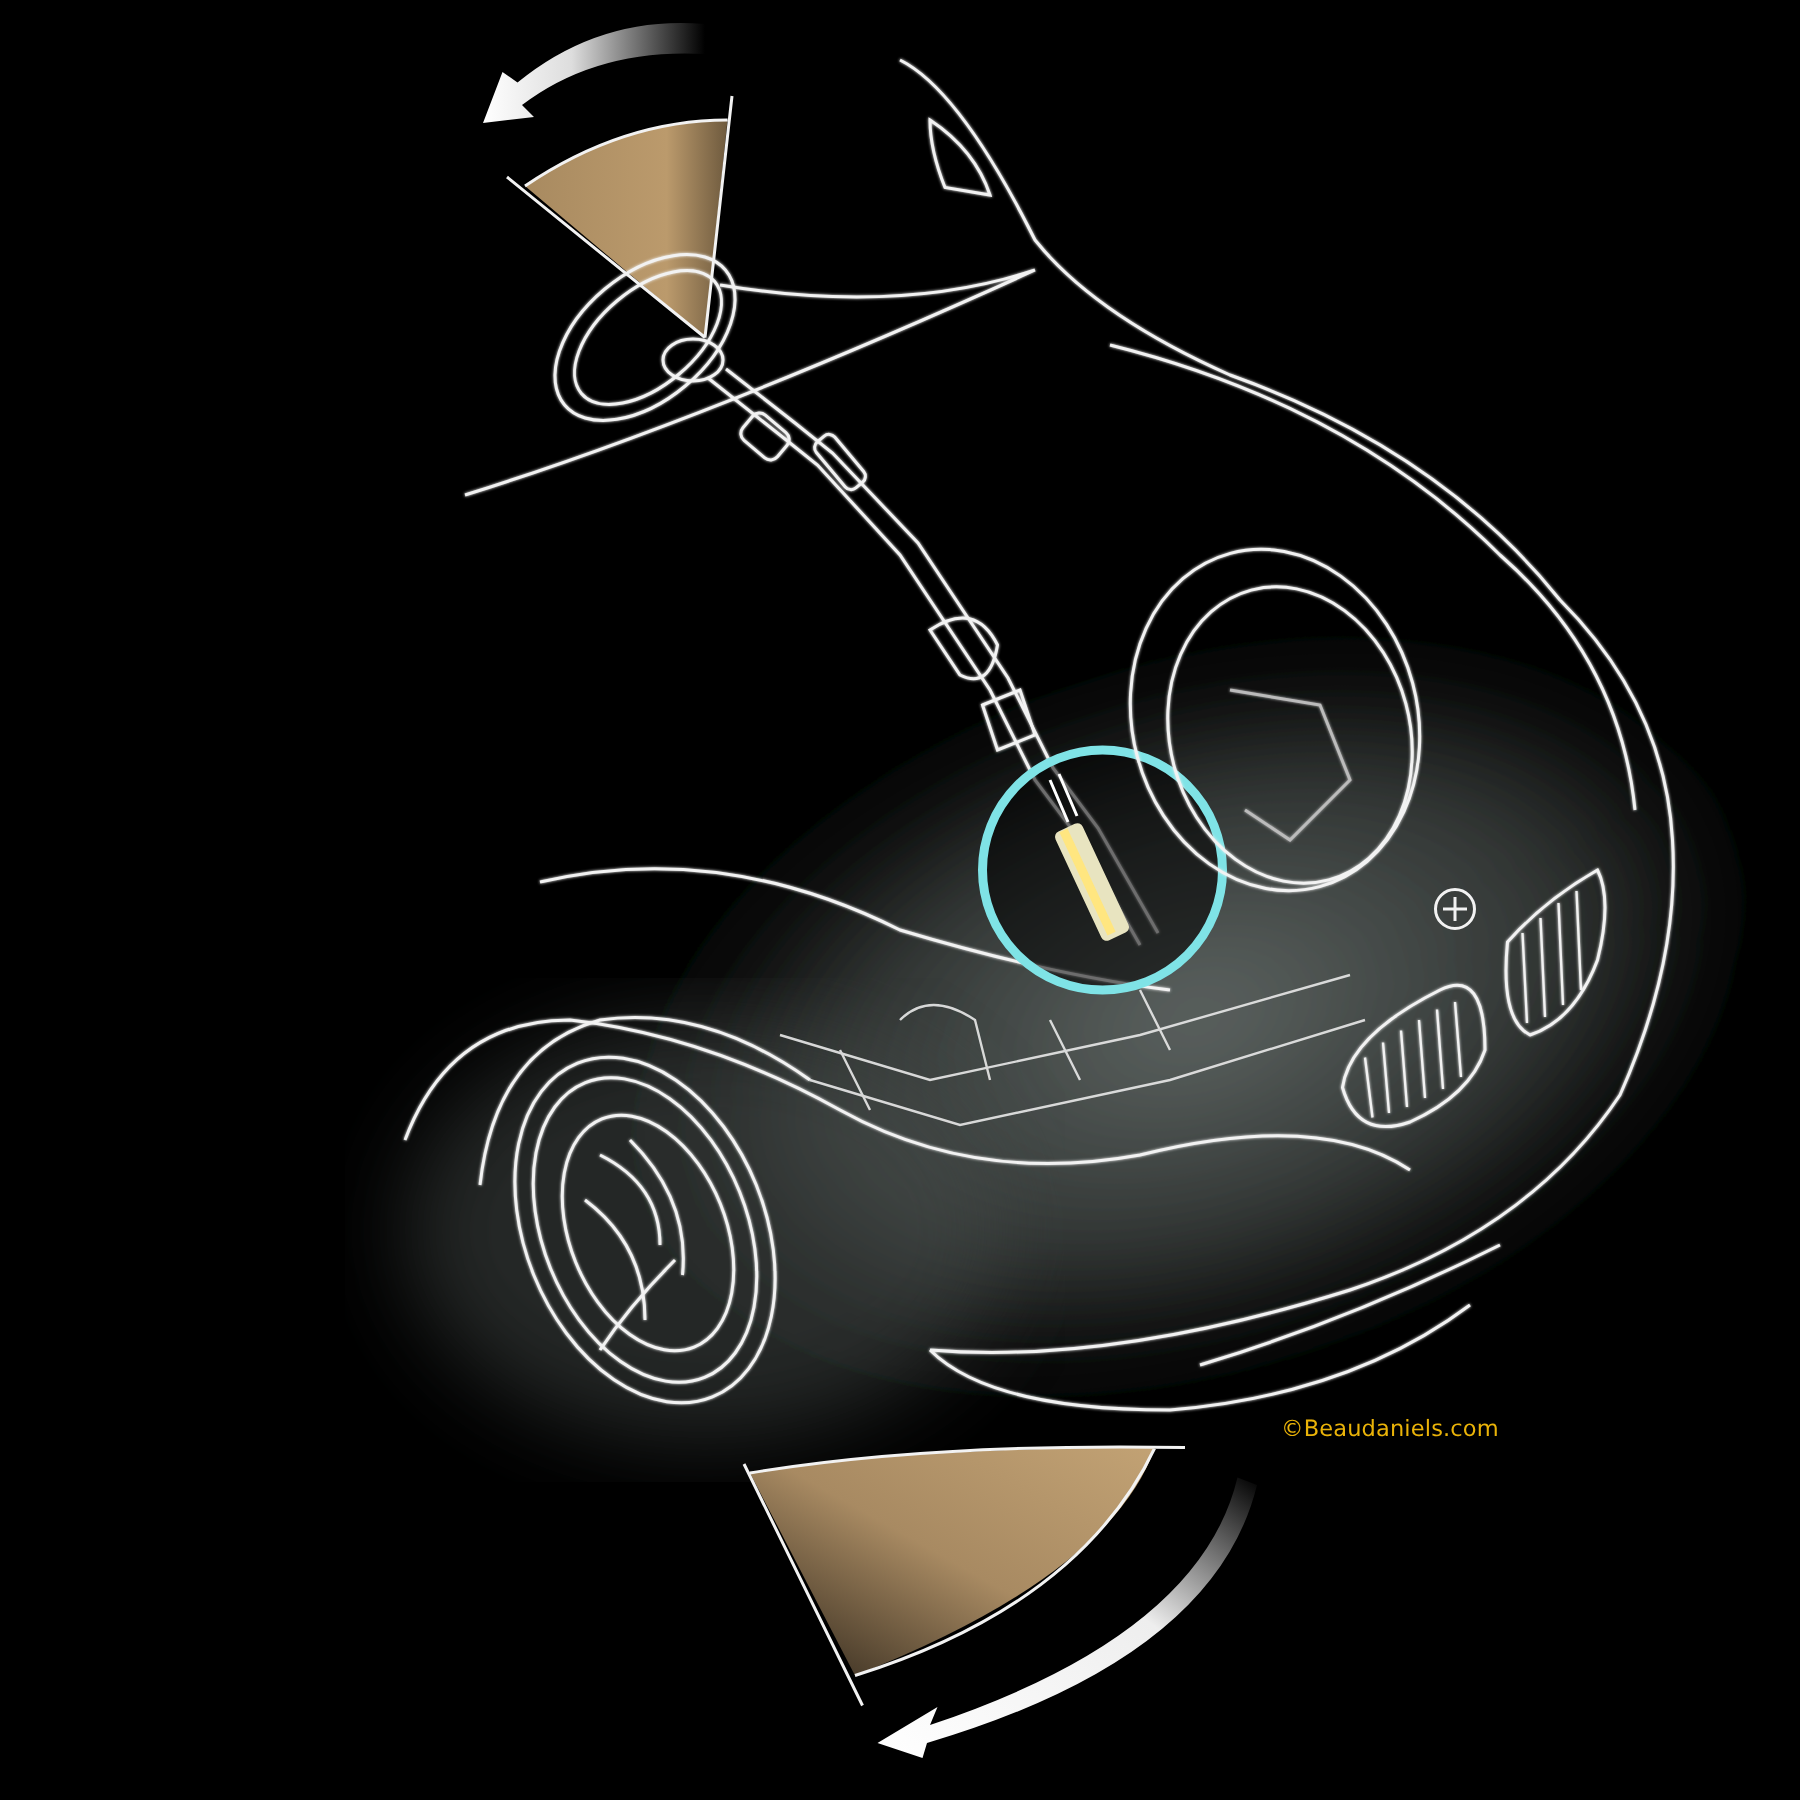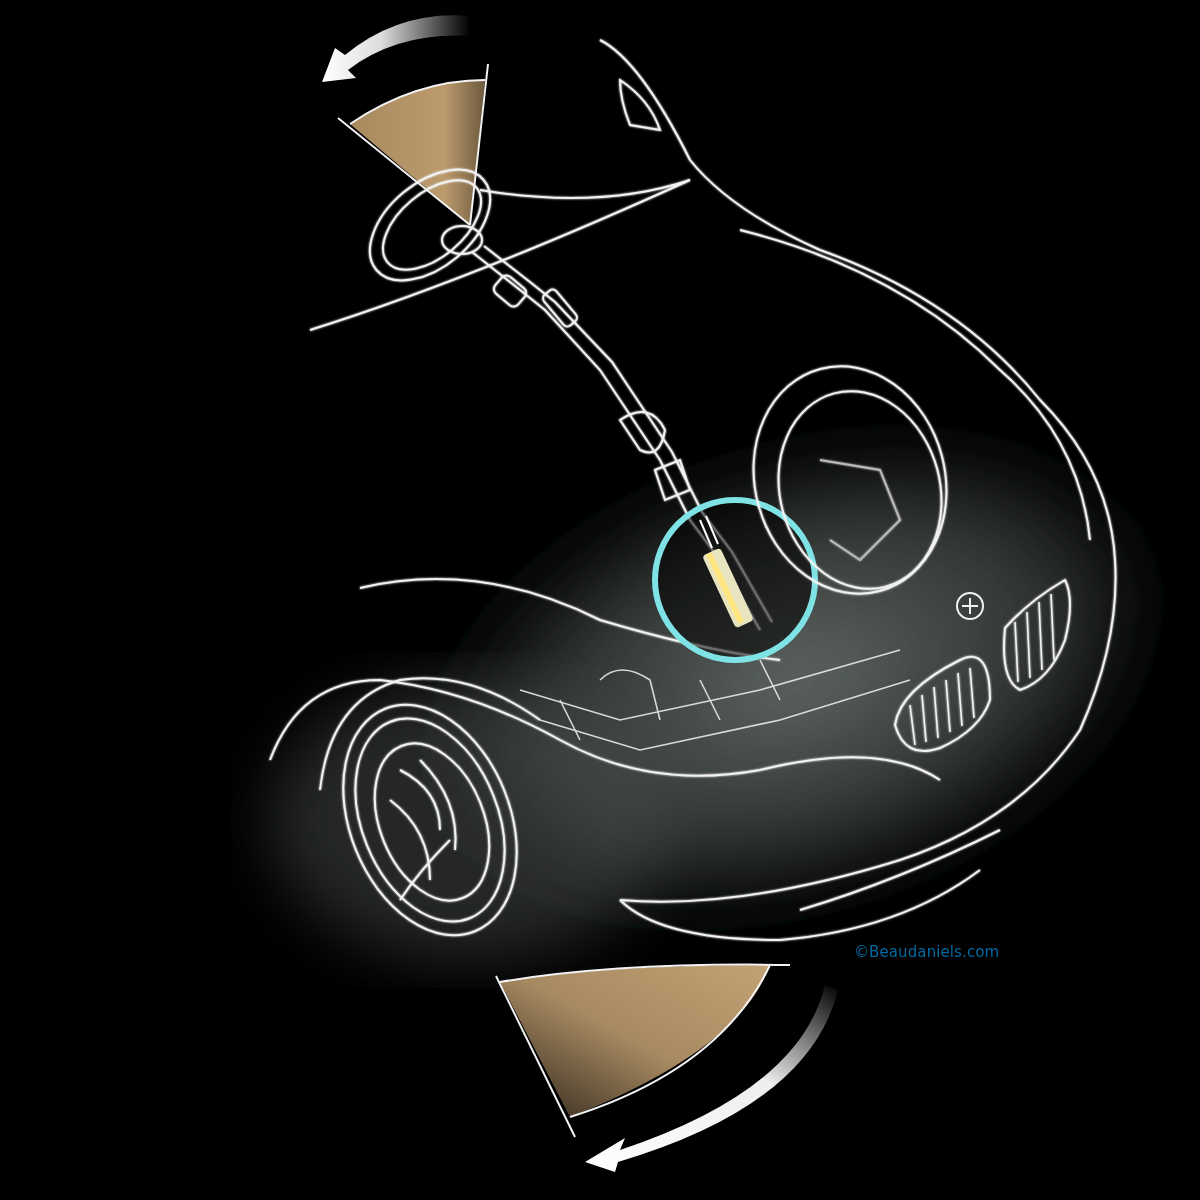--- a/index.html
+++ b/index.html
@@ -1,18 +1,18 @@
 <!DOCTYPE html>
 <html><head>
 <meta charset="utf-8">
 <style>
   html,body{margin:0;padding:0;background:#000;}
   .canvas{position:relative;width:1200px;height:1200px;background:#000;overflow:hidden;}
   svg{position:absolute;left:0;top:0;}
-  .credit{position:absolute;left:854px;top:943px;font-family:"DejaVu Sans","Liberation Sans",sans-serif;font-size:15px;color:#0369a1;letter-spacing:0.1px;}
+  .credit{position:absolute;left:854px;top:943px;font-family:"DejaVu Sans","Liberation Sans",sans-serif;font-size:15px;color:#eab308;letter-spacing:0.1px;}
 </style>
 </head>
 <body>
 
 <div class="canvas">
 <svg width="1200" height="1200" viewBox="0 0 1200 1200">
   <defs>
     <radialGradient id="bodyGlow" cx="0.55" cy="0.5" r="0.55">
       <stop offset="0" stop-color="#6b7370" stop-opacity="0.9"></stop>
       <stop offset="0.6" stop-color="#3a3f3d" stop-opacity="0.8"></stop>

